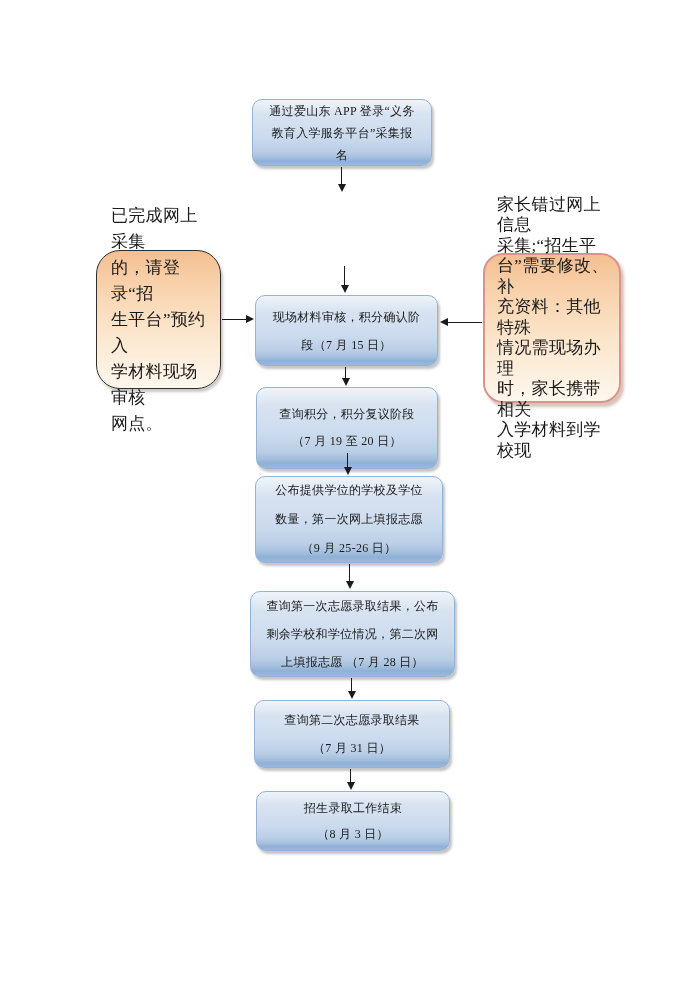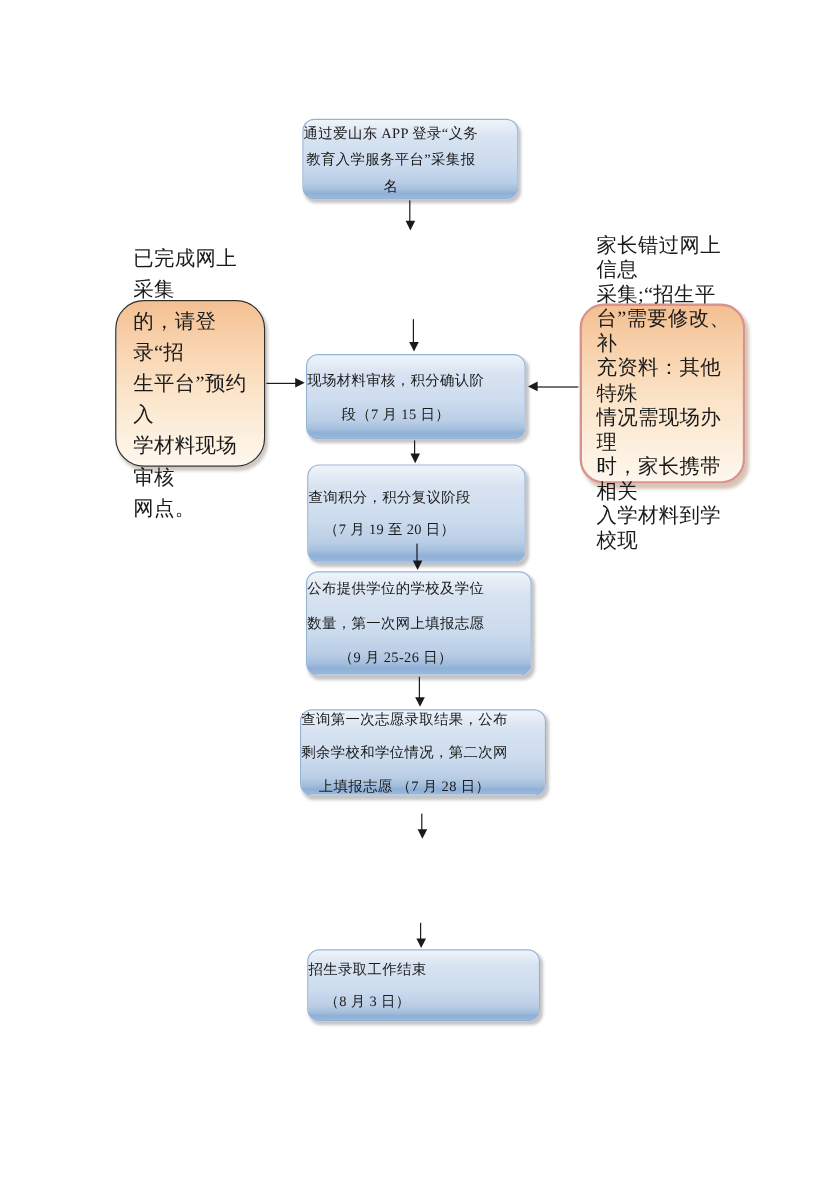--- a/index.html
+++ b/index.html
@@ -1,21 +1,21 @@
 <!DOCTYPE html>
 <html><head>
 <meta charset="utf-8">
 <style>
   html,body{margin:0;padding:0;background:#ffffff;}
   .canvas{
     position:relative;width:700px;height:990px;background:#ffffff;overflow:hidden;
     font-family:"Liberation Serif","DejaVu Serif",serif;color:#1a1a1a;
   }
   .node{
-    position:absolute;display:flex;align-items:center;justify-content:flex-start;
+    position:absolute;display:flex;align-items:center;justify-content:center;
     box-sizing:border-box;text-align:center;white-space:pre-line;
     font-size:12px;letter-spacing:0.3px;
   }
   .blue{
     background:linear-gradient(to bottom,#eff4fa 0%,#d8e3f1 22%,#cbdbee 58%,#b9cde5 80%,#a3bedd 89%,#8fb0d6 94%,#9cb8dc 100%);
     border:1px solid #95b3d7;border-radius:10px;
     box-shadow:2px 3px 2.5px rgba(125,125,125,0.45);
   }
   .blue.dark-border{border:1.4px solid #2e2e2e;border-radius:13px;}
   .callout{
@@ -112,31 +112,35 @@
     <span>公布提供学位的学校及学位
 数量，第一次网上填报志愿
 （9 月 25-26 日）</span>
   </div>
 
   <div class="varrow" style="left:345.5px;top:564px;height:25px;">
     <div class="shaft"></div>
       <div class="head"></div>
   </div>
 
-  <div class="node blue" style="left:250px;top:591px;width:205px;height:72px;line-height:28px;">
+  <div class="node blue" style="left:250px;top:591px;width:205px;height:86px;line-height:28px;">
     <span>查询第一次志愿录取结果，公布
 剩余学校和学位情况，第二次网
 上填报志愿 （7 月 28 日）</span>
   </div>
 
   <div class="varrow" style="left:347.5px;top:678px;height:21px;">
     <div class="shaft"></div>
       <div class="head"></div>
   </div>
 
+  <div class="node blue" style="left:254px;top:700px;width:196px;height:68px;line-height:28px;">
+    <span>查询第二次志愿录取结果
+（7 月 31 日）</span>
+  </div>
 
   <div class="varrow" style="left:346.5px;top:769px;height:21px;">
     <div class="shaft"></div>
       <div class="head"></div>
   </div>
 
   <div class="node blue" style="left:256px;top:791px;width:194px;height:60px;line-height:26px;">
     <span>招生录取工作结束
 （8 月 3 日）</span>
   </div>

